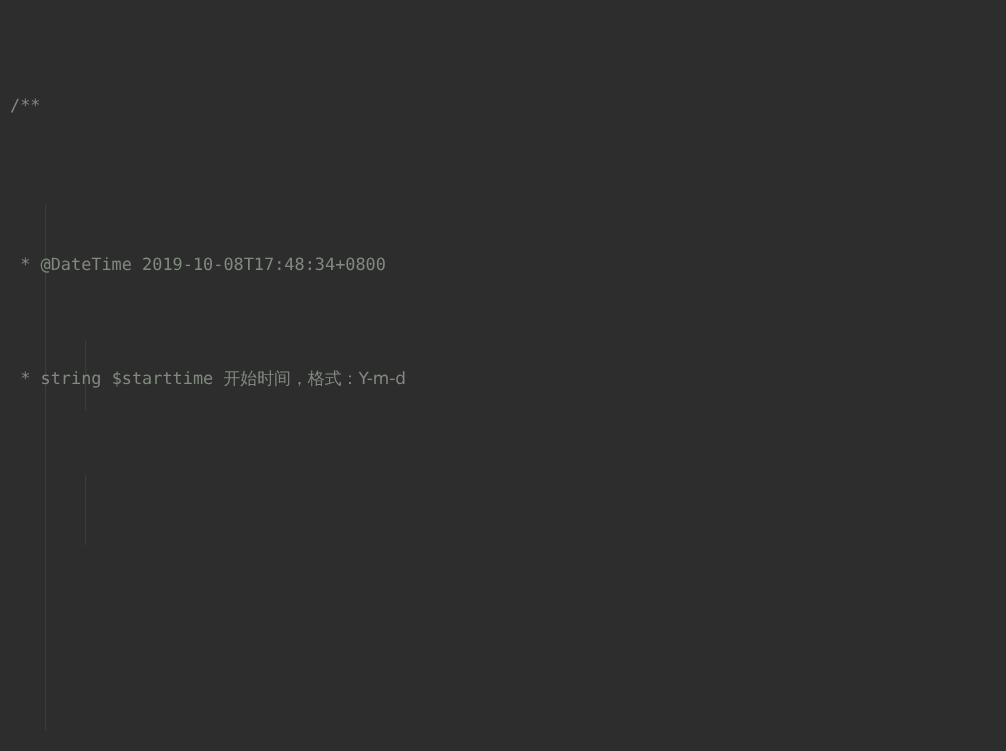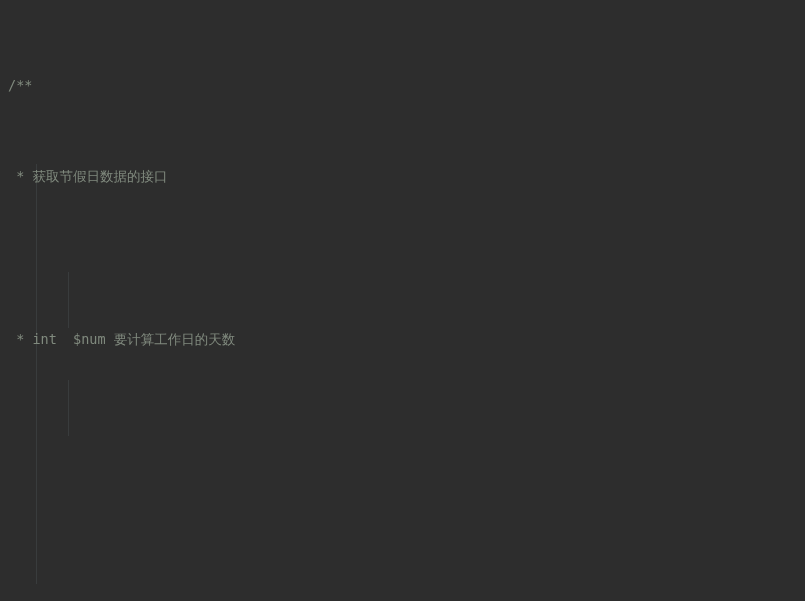--- a/index.html
+++ b/index.html
@@ -54,28 +54,28 @@
   <div class="guide g1" style="top:164px; height:420px;"></div>
   <div class="guide g2" style="top:272px; height:56px;"></div>
   <div class="guide g2" style="top:380px; height:56px;"></div>
 
   <div id="code">
 
     
     <div class="ln"><span class="cmt">/**</span></div>
 
     
-    <div class="ln"><span class="cmt"> * </span><span class="cmt cn">获取节假日数据的接口</span></div>
 
     
+    <div class="ln"><span class="cmt"> * </span><span class="cmt">@DateTime</span><span class="cmt"> </span><span class="cmt">2019-10-08T17:48:34+0800</span></div>
 
     
+    <div class="ln"><span class="cmt"> * </span><span class="cmt">string</span><span class="cmt"> </span><span class="cmt">$starttime</span><span class="cmt"> </span><span class="cmt cn">开始时间，格式：Y-m-d</span></div>
 
     
-    <div class="ln"><span class="cmt"> * </span><span class="cmt">int</span><span class="cmt">  </span><span class="cmt">$num</span><span class="cmt"> </span><span class="cmt cn">要计算工作日的天数</span></div>
 
     
 
     
     
 
     
     
 
     

